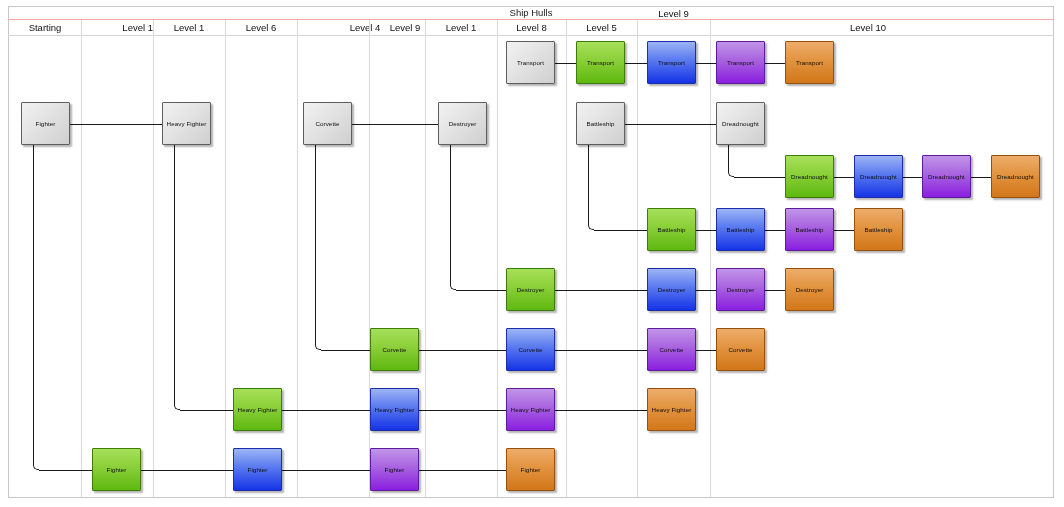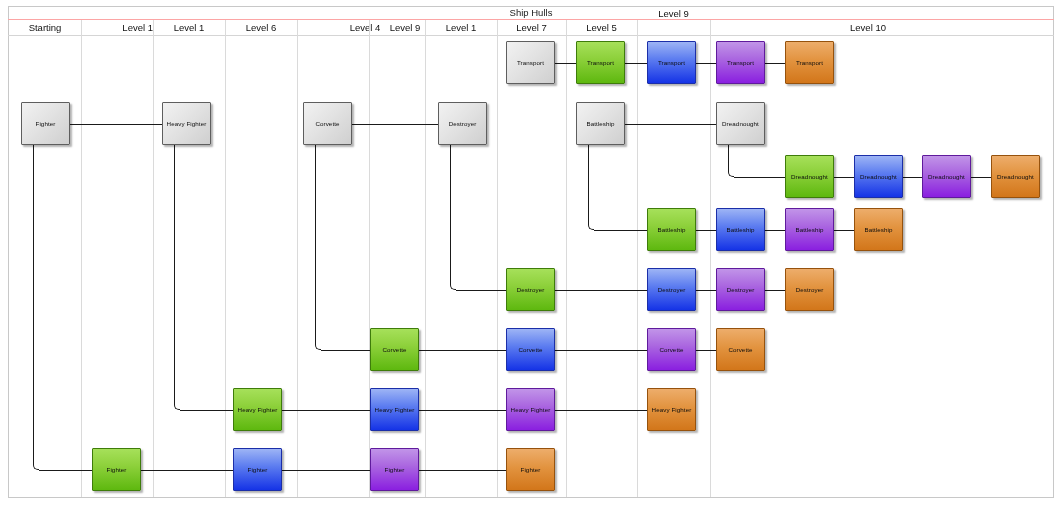--- a/index.html
+++ b/index.html
@@ -55,21 +55,21 @@
   <div class="header-row"></div>
 
   <div id="col-heads">
       <div class="col-head" style="left: 9px; top: 20px; width: 72px;">Starting</div>
       <div class="col-head" style="left: 81px; top: 20px; width: 72px; text-align: right;">Level 1</div>
       <div class="col-head" style="left: 153px; top: 20px; width: 72px;">Level 1</div>
       <div class="col-head" style="left: 225px; top: 20px; width: 72px;">Level 6</div>
       <div class="col-head" style="left: 297px; top: 20px; width: 72px; margin-left: 32px;">Level 4</div>
       <div class="col-head" style="left: 369px; top: 20px; width: 72px;">Level 9</div>
       <div class="col-head" style="left: 425px; top: 20px; width: 72px;">Level 1</div>
-      <div class="col-head" style="left: 497px; top: 20px; width: 69px;">Level 7</div>
+      <div class="col-head" style="left: 497px; top: 20px; width: 69px;">Level 8</div>
       <div class="col-head" style="left: 566px; top: 20px; width: 71px;">Level 5</div>
       <div class="col-head" style="left: 637px; top: 6px; width: 73px;">Level 9</div>
       <div class="col-head" style="left: 710px; top: 20px; width: 316px;">Level 10</div>
     </div>
   <div id="col-lines">
       <div class="col-line" style="left: 81px;"></div>
       <div class="col-line" style="left: 153px;"></div>
       <div class="col-line" style="left: 225px;"></div>
       <div class="col-line" style="left: 297px;"></div>
       <div class="col-line" style="left: 369px;"></div>

